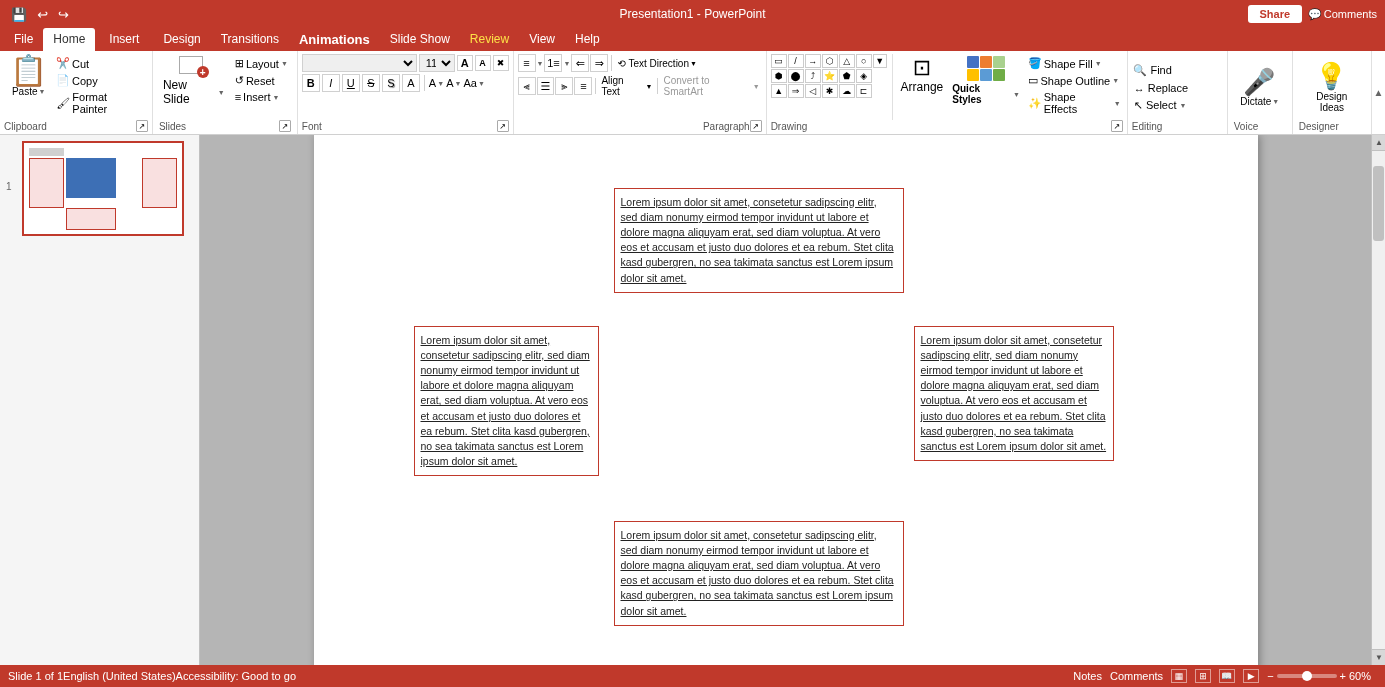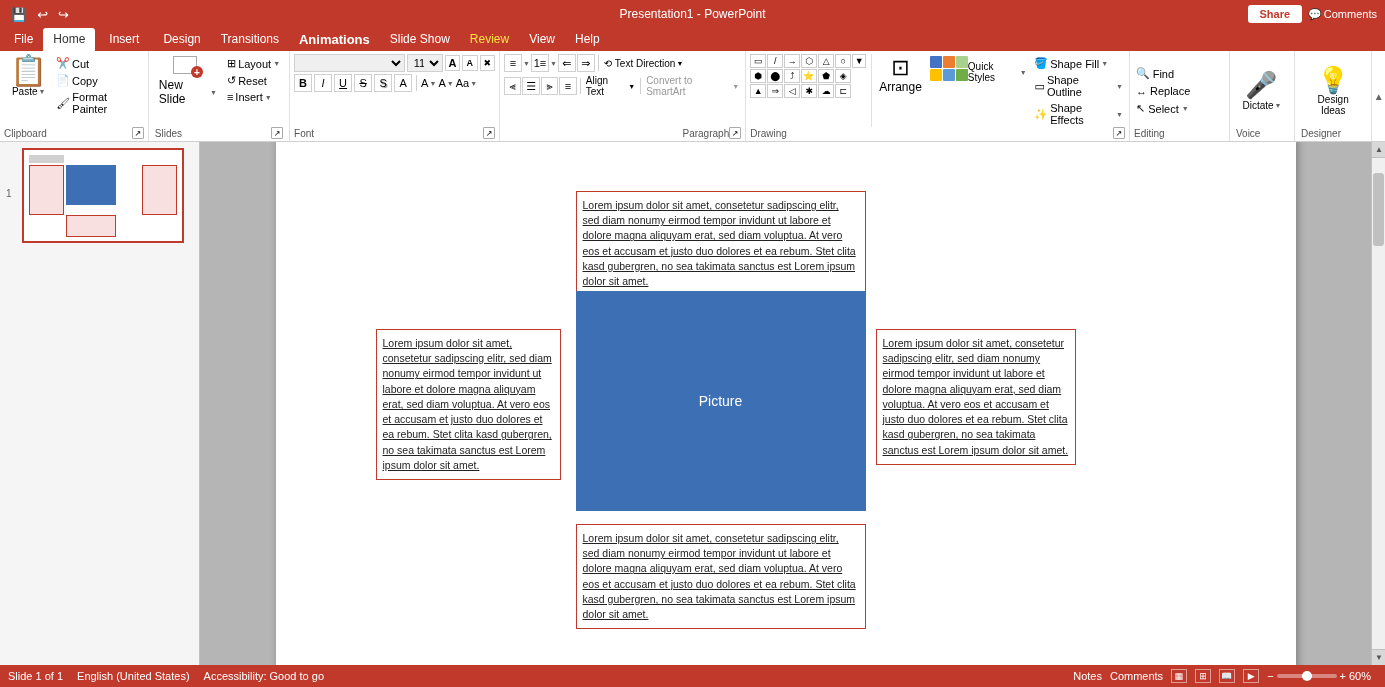--- a/index.html
+++ b/index.html
@@ -199,21 +199,21 @@
           </div>
         </div>
 
         <div style="width:1px; background:#e0e0e0; align-self:stretch; margin:0 2px;"></div>
 
         <div style="display:flex; flex-direction:column; align-items:center; cursor:pointer; padding:2px 3px; border-radius:2px; min-width:40px;">
           <div style="font-size:22px; line-height:1.1;">⊡</div>
           <span style="font-size:12px;">Arrange</span>
         </div>
 
-        <div style="display:flex; flex-direction:row; align-items:flex-end; cursor:pointer; padding:2px 3px; border-radius:2px; min-width:50px;">
+        <div style="display:flex; flex-direction:column; align-items:center; cursor:pointer; padding:2px 3px; border-radius:2px; min-width:50px;font-weight:bold;">
           <div style="display:grid; grid-template-columns:repeat(3,12px); gap:1px; margin-bottom:2px;">
             <div style="width:12px;height:12px;background:#4472c4;border-radius:1px;"></div>
             <div style="width:12px;height:12px;background:#ed7d31;border-radius:1px;"></div>
             <div style="width:12px;height:12px;background:#a9d18e;border-radius:1px;"></div>
             <div style="width:12px;height:12px;background:#ffc000;border-radius:1px;"></div>
             <div style="width:12px;height:12px;background:#5b9bd5;border-radius:1px;"></div>
             <div style="width:12px;height:12px;background:#70ad47;border-radius:1px;"></div>
           </div>
           <div style="display:flex; align-items:center; gap:1px;">
             <span style="font-size:10px;">Quick Styles</span>
@@ -307,46 +307,45 @@
           <div style="position:absolute; top:5px; left:5px; width:35px; height:8px; background:#d0d0d0; font-size:5px;"></div>
           <div style="position:absolute; top:15px; left:5px; width:35px; height:50px; background:#f9e0e0; border:0.5px solid #c0392b;"></div>
           <div style="position:absolute; top:65px; left:42px; width:50px; height:22px; background:#f9e0e0; border:0.5px solid #c0392b;"></div>
           <div style="position:absolute; top:15px; right:5px; width:35px; height:50px; background:#f9e0e0; border:0.5px solid #c0392b;"></div>
         </div>
       </div>
     </div>
 
     <div style="flex:1; background:#b5b5b5; display:flex; align-items:center; justify-content:center; overflow:auto; position:relative;">
 
-      <div style="background:white; width:1020px; height:535px; position:relative; box-shadow:2px 2px 8px rgba(0,0,0,0.3);">
+      <div style="background:white; width:944px; height:535px; position:relative; box-shadow:2px 2px 8px rgba(0,0,0,0.3);">
 
         <div style="position:absolute; top:55px; left:300px; width:290px; border:1.5px solid #c0392b; padding:6px; font-size:10.5px; line-height:1.45; text-decoration:underline; color:#222;">Lorem ipsum dolor sit amet, consetetur sadipscing elitr, sed diam nonumy eirmod tempor invidunt ut labore et dolore magna aliquyam erat, sed diam voluptua. At vero eos et accusam et justo duo dolores et ea rebum. Stet clita kasd gubergren, no sea takimata sanctus est Lorem ipsum dolor sit amet.</div>
 
         <div style="position:absolute; top:193px; left:100px; width:185px; border:1.5px solid #c0392b; padding:6px; font-size:10.5px; line-height:1.45; text-decoration:underline; color:#222;">Lorem ipsum dolor sit amet, consetetur sadipscing elitr, sed diam nonumy eirmod tempor invidunt ut labore et dolore magna aliquyam erat, sed diam voluptua. At vero eos et accusam et justo duo dolores et ea rebum. Stet clita kasd gubergren, no sea takimata sanctus est Lorem ipsum dolor sit amet.</div>
 
-        <div style="position:absolute; top:155px; left:300px; width:290px; height:220px; background:#3d6fb5; display:flex; align-items:center; justify-content:center; color:white; font-size:14px;">Picture</div>
 
         <div style="position:absolute; top:193px; left:600px; width:200px; border:1.5px solid #c0392b; padding:6px; font-size:10.5px; line-height:1.45; text-decoration:underline; color:#222;">Lorem ipsum dolor sit amet, consetetur sadipscing elitr, sed diam nonumy eirmod tempor invidunt ut labore et dolore magna aliquyam erat, sed diam voluptua. At vero eos et accusam et justo duo dolores et ea rebum. Stet clita kasd gubergren, no sea takimata sanctus est Lorem ipsum dolor sit amet.</div>
 
         <div style="position:absolute; top:388px; left:300px; width:290px; border:1.5px solid #c0392b; padding:6px; font-size:10.5px; line-height:1.45; text-decoration:underline; color:#222;">Lorem ipsum dolor sit amet, consetetur sadipscing elitr, sed diam nonumy eirmod tempor invidunt ut labore et dolore magna aliquyam erat, sed diam voluptua. At vero eos et accusam et justo duo dolores et ea rebum. Stet clita kasd gubergren, no sea takimata sanctus est Lorem ipsum dolor sit amet.</div>
 
       </div>
     </div>
 
     <div style="width:14px; background:#f0f0f0; border-left:1px solid #c0c0c0; display:flex; flex-direction:column;">
       <div style="width:14px; height:16px; background:#d8d8d8; display:flex; align-items:center; justify-content:center; cursor:pointer; font-size:8px; color:#555; border-bottom:1px solid #c0c0c0;">▲</div>
       <div style="flex:1; background:#f0f0f0; position:relative;">
         <div style="position:absolute; top:3%; left:1px; right:1px; height:15%; background:#c0c0c0; border-radius:3px; cursor:pointer;"></div>
       </div>
       <div style="width:14px; height:16px; background:#d8d8d8; display:flex; align-items:center; justify-content:center; cursor:pointer; font-size:8px; color:#555; border-top:1px solid #c0c0c0;">▼</div>
     </div>
   </div>
 
   <div style="height:22px; background:#c0392b; display:flex; align-items:center; padding:0 8px; color:white; font-size:11px; justify-content:space-between;">
-    <div style="display:flex; gap:14px; align-items:flex-end;">
+    <div style="display:flex; align-items:flex-end;">
       <span>Slide 1 of 1</span>
       <span style="cursor:pointer;">English (United States)</span>
       <span style="cursor:pointer;">Accessibility: Good to go</span>
     </div>
     <div style="display:flex; gap:8px; align-items:center;">
       <span style="cursor:pointer;">Notes</span>
       <span style="cursor:pointer;">Comments</span>
       <div style="width:16px; height:14px; border:1px solid rgba(255,255,255,0.5); display:flex; align-items:center; justify-content:center; cursor:pointer; font-size:9px;">▦</div>
       <div style="width:16px; height:14px; border:1px solid rgba(255,255,255,0.5); display:flex; align-items:center; justify-content:center; cursor:pointer; font-size:9px;">⊞</div>
       <div style="width:16px; height:14px; border:1px solid rgba(255,255,255,0.5); display:flex; align-items:center; justify-content:center; cursor:pointer; font-size:9px;">📖</div>

